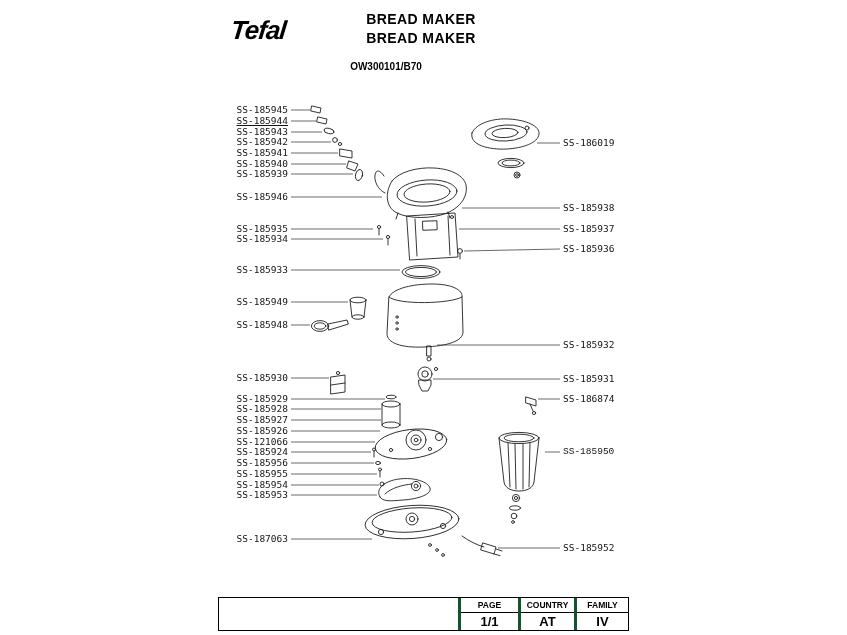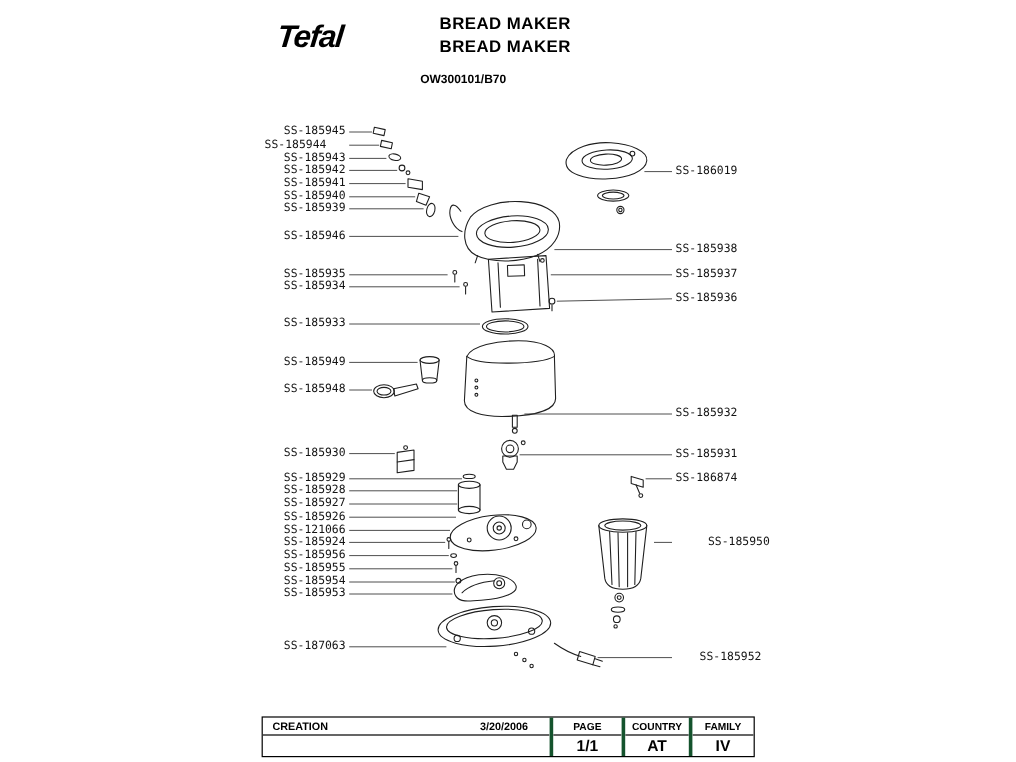--- a/index.html
+++ b/index.html
@@ -257,21 +257,21 @@
         <line x1="560" y1="345" x2="437" y2="345"></line>
         <line x1="560" y1="379" x2="433" y2="379"></line>
         <line x1="560" y1="399" x2="538" y2="399"></line>
         <line x1="560" y1="452" x2="545" y2="452"></line>
         <line x1="560" y1="548" x2="498" y2="548"></line>
       </g>
   </svg>
 
   <div id="labels-layer">
       <div class="part-label" style="top: 104px; right: 559px;">SS-185945</div>
-      <div class="part-label" style="top: 115px; right: 575px;">SS-185944</div>
+      <div class="part-label" style="top: 115px; right: 559px; text-decoration: underline;">SS-185944</div>
       <div class="part-label" style="top: 126px; right: 559px;">SS-185943</div>
       <div class="part-label" style="top: 136px; right: 559px;">SS-185942</div>
       <div class="part-label" style="top: 147px; right: 559px;">SS-185941</div>
       <div class="part-label" style="top: 158px; right: 559px;">SS-185940</div>
       <div class="part-label" style="top: 168px; right: 559px;">SS-185939</div>
       <div class="part-label" style="top: 191px; right: 559px;">SS-185946</div>
       <div class="part-label" style="top: 223px; right: 559px;">SS-185935</div>
       <div class="part-label" style="top: 233px; right: 559px;">SS-185934</div>
       <div class="part-label" style="top: 264px; right: 559px;">SS-185933</div>
       <div class="part-label" style="top: 296px; right: 559px;">SS-185949</div>
@@ -288,30 +288,26 @@
       <div class="part-label" style="top: 479px; right: 559px;">SS-185954</div>
       <div class="part-label" style="top: 489px; right: 559px;">SS-185953</div>
       <div class="part-label" style="top: 533px; right: 559px;">SS-187063</div>
       <div class="part-label" style="top: 137px; left: 563px;">SS-186019</div>
       <div class="part-label" style="top: 202px; left: 563px;">SS-185938</div>
       <div class="part-label" style="top: 223px; left: 563px;">SS-185937</div>
       <div class="part-label" style="top: 243px; left: 563px;">SS-185936</div>
       <div class="part-label" style="top: 339px; left: 563px;">SS-185932</div>
       <div class="part-label" style="top: 373px; left: 563px;">SS-185931</div>
       <div class="part-label" style="top: 393px; left: 563px;">SS-186874</div>
-      <div class="part-label" style="top: 446px; left: 590px;">SS-185950</div>
-      <div class="part-label" style="top: 542px; left: 563px; margin-left: 20px;">SS-185952</div>
+      <div class="part-label" style="top: 446px; left: 563px; font-family: Liberation Mono, monospace;">SS-185950</div>
+      <div class="part-label" style="top: 542px; left: 563px;">SS-185952</div>
     </div>
 
   <div class="footer-table">
     <div class="ft-col ft-main">
-      <div class="ft-row">
-        <span>CREATION</span>
-        <span>3/20/2006</span>
-      </div>
     </div>
     <div class="ft-col ft-small">
       <div class="ft-head">PAGE</div>
       <div class="ft-val">1/1</div>
     </div>
     <div class="ft-col ft-small">
       <div class="ft-head">COUNTRY</div>
       <div class="ft-val">AT</div>
     </div>
     <div class="ft-col ft-small">

